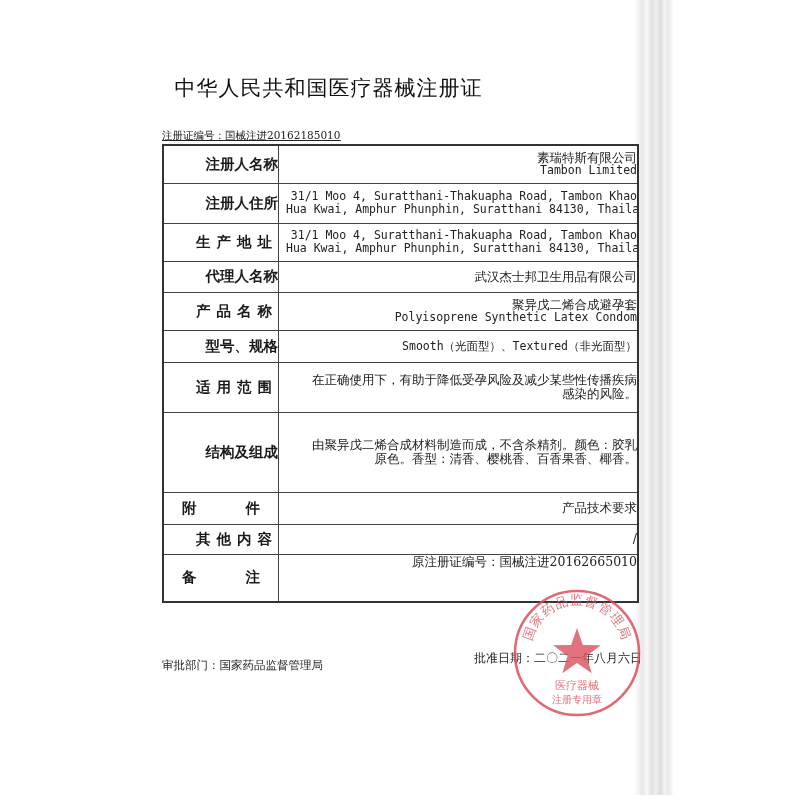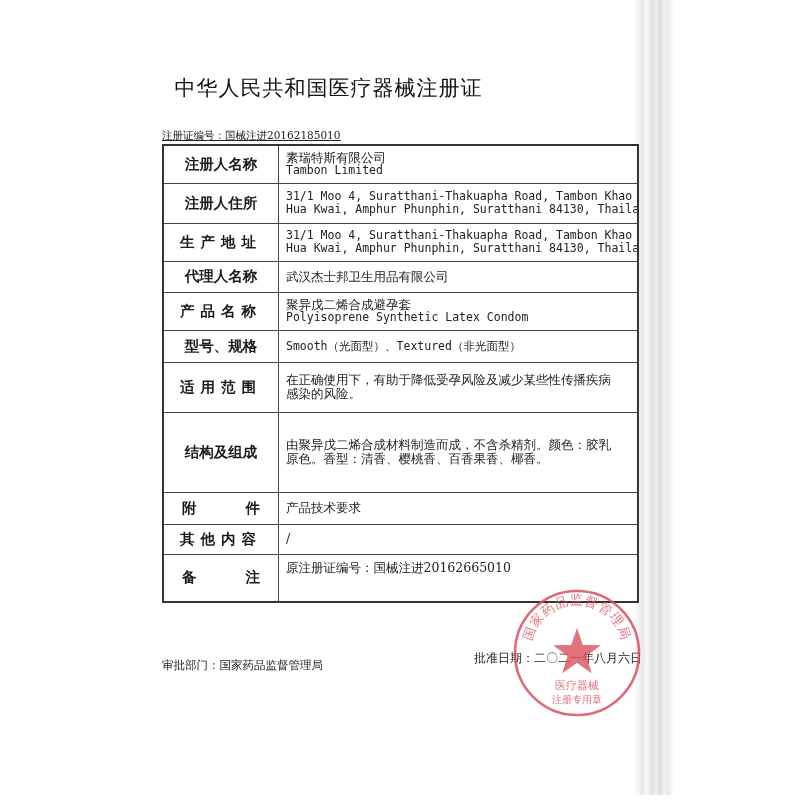--- a/index.html
+++ b/index.html
@@ -23,21 +23,21 @@
       position: absolute; left: 162px; top: 129px; font-size: 10.5px;
       text-decoration: underline; color: #222; white-space: nowrap;
     }
     .cert-no span { text-decoration: underline; margin-top: 28px; }
     table.reg {
       position: absolute; left: 162px; top: 144px; width: 477px;
       border-collapse: collapse; border: 2px solid #333;
       table-layout: fixed;
     }
     table.reg td {
-      border: 1.3px solid #444; padding: 0; vertical-align: middle;
+      border: 1.3px solid #444; padding: 0; vertical-align: middle; text-align: right;
     }
     td.label {
       width: 114px; text-align: center;
       font-family: "DejaVu Sans", "Liberation Sans", sans-serif;
       font-size: 14.5px; font-weight: bold; color: #1b1b1b;
     }
     td.value {
       padding-left: 7px !important; font-size: 11.5px; line-height: 13px; color: #222;
       font-family: "DejaVu Sans Mono", "Liberation Mono", monospace;
     }
@@ -138,21 +138,21 @@
       <span class="line">/</span>
     </td>
   </tr>
   <tr style="height:48px">
     <td class="label">
       <div class="spread">
             <span>备</span>
             <span>注</span>
           </div>
     </td>
-    <td class="value cjk" style="vertical-align:top;padding-top:6px">
+    <td class="value cjk" style="vertical-align:top;">
       <span class="line">原注册证编号：国械注进20162665010</span>
     </td>
   </tr>
 </tbody>
   </table>
 
 <div class="footer-left"><span>审批部门：</span><span>国家药品监督管理局</span></div>
 
 <div class="footer-right">
   <div><span>批准日期：</span><span>二〇二一年八月六日</span></div>

